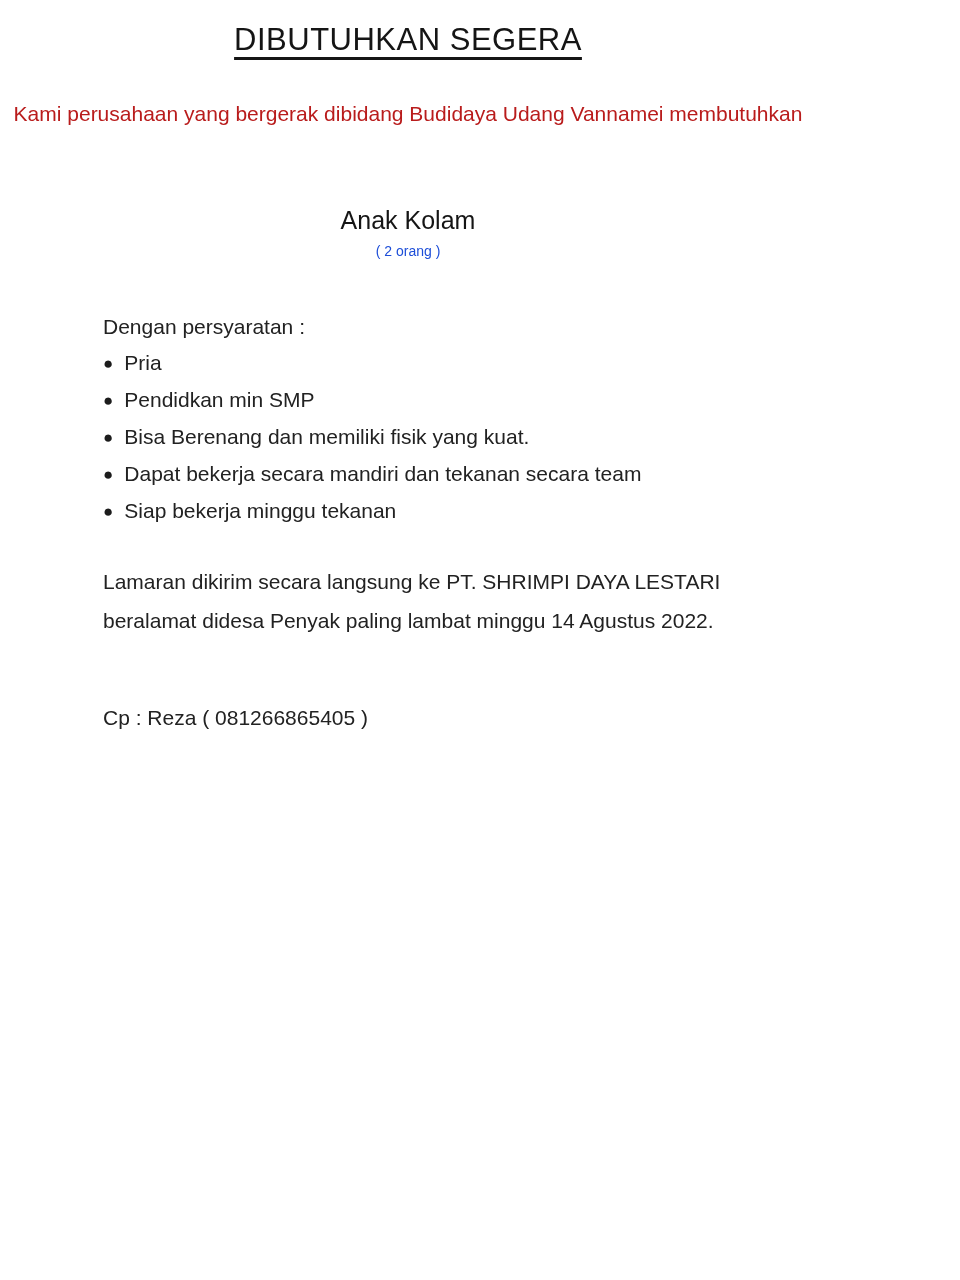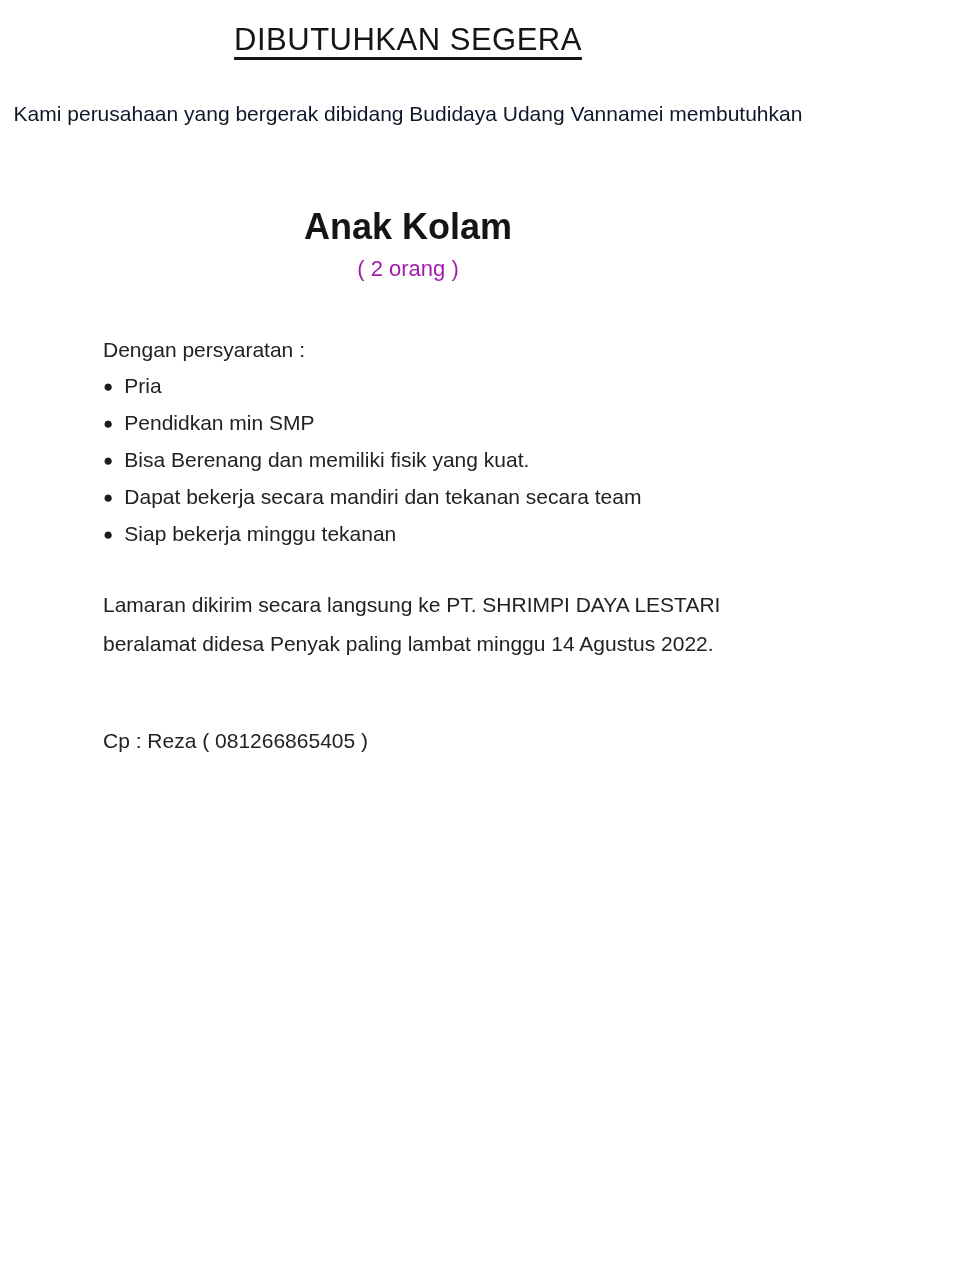--- a/index.html
+++ b/index.html
@@ -28,36 +28,36 @@
   .doc-title .underlined {
     text-decoration: underline;
     text-decoration-thickness: 2.5px;
     text-underline-offset: 7px;
   }
   .intro {
     margin: 0;
     padding-top: 44px;
     text-align: center;
     font-size: 21px;
-    color: #0f172a;
+    color: #b91c1c;
   }
   .position-name {
     margin: 0;
     padding-top: 80px;
     text-align: center;
-    font-size: 36px;
-    font-weight: 700;
+    font-size: 25px;
+    font-weight: 400;
     color: #151515;
   }
   .position-count {
     margin: 0;
     padding-top: 8px;
     text-align: center;
-    font-size: 22px;
-    color: #a21caf;
+    font-size: 14px;
+    color: #1d4ed8;
   }
   .req-heading {
     margin: 0;
     padding: 56px 0 0 103px;
     font-size: 21px;
     color: #222222;
   }
   .req-list {
     margin: 6px 0 0 0;
     padding: 0 0 0 103px;

